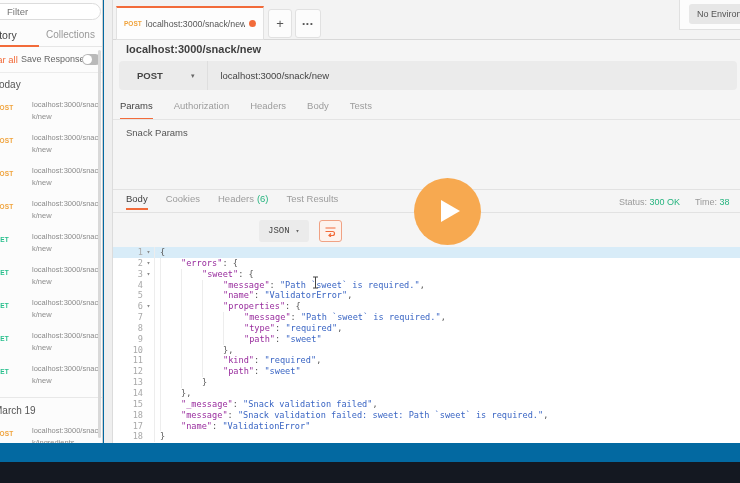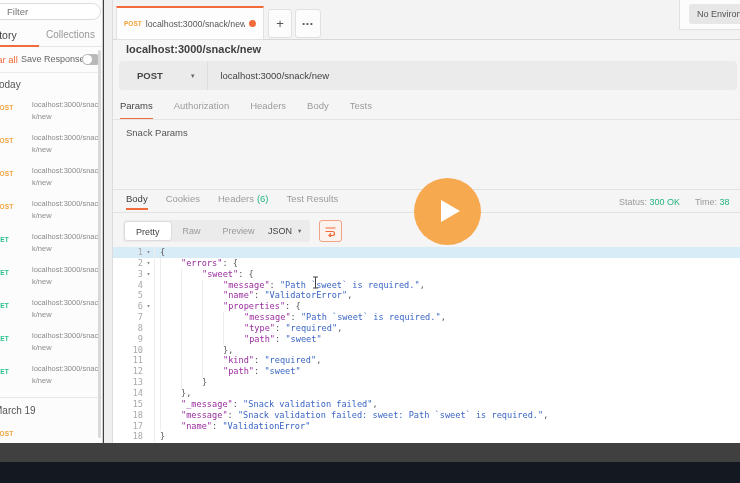--- a/index.html
+++ b/index.html
@@ -1,19 +1,19 @@
 <!DOCTYPE html>
 <html><head>
 <meta charset="utf-8">
 <style>
   * { margin:0; padding:0; box-sizing:border-box; }
   html,body { background:#888; }
   .frame {
     position:relative; width:740px; height:483px; overflow:hidden;
-    background:#404040; font-family:"Liberation Sans", sans-serif;
+    background:#0369a1; font-family:"Liberation Sans", sans-serif;
     -webkit-font-smoothing:antialiased;
   }
   :root{
     --accent:#f26b3a; --post:#f0a33c; --get:#27bf8c; --success:#26b47f;
     --key:#992d9e; --str:#3b66c4; --hl:#d8ecf8; --play:#f7a950;
   }
   
   .sidebar { position:absolute; left:0; top:0; width:103px; height:443px;
     background:#fcfcfc; border-right:1px solid #cfcfcf; overflow:hidden; }
   .filter { position:absolute; left:-18px; top:3px; width:119px; height:17px;
@@ -86,21 +86,21 @@
   .resp-count { color:var(--success); }
   .status { position:absolute; left:506px; top:197px; font-size:9px; color:#9a9a9a; white-space:nowrap; }
   .status .val { color:var(--success); }
   .status .sp { display:inline-block; width:10px; }
   .hr3 { position:absolute; left:0; right:0; top:212px; border-top:1px solid #e2e2e2; }
   .segs { position:absolute; left:10px; top:220px; height:22px; background:#ebebeb; border-radius:3px;
     display:flex; align-items:center; padding:0 1px; }
   .seg { font-size:9px; color:#999; padding:0 11px; height:20px; line-height:20px; }
   .seg.active { background:#fff; border:1px solid #dcdcdc; border-radius:3px; color:#444; }
   .fmt { position:absolute; left:146px; top:220px; height:22px; background:#ebebeb; border-radius:3px;
-    font-size:9px; color:#444; display:flex; align-items:center; gap:6px; padding:0 9px; }
+    font-size:9px; color:#444; display:flex; align-items:center; gap:6px; padding:0 9px;font-family:Liberation Mono, monospace; }
   .fmt .caret { font-size:6.5px; color:#666; }
   .wrapbtn { position:absolute; left:206px; top:220px; width:23px; height:22px;
     border:1px solid #f0a284; background:#fdf3ee; border-radius:3px;
     display:flex; align-items:center; justify-content:center; }
   
   .code { position:absolute; left:0; right:0; top:247px; height:196px; background:#fff;
     font-family:"DejaVu Sans Mono", monospace; font-size:8.6px; overflow:hidden; }
   .crow { display:flex; height:10.85px; line-height:10.85px; white-space:pre; }
   .crow.hl { background:var(--hl); }
   .cnum { width:30px; text-align:right; color:#a9a9a9; flex-shrink:0; }
@@ -181,20 +181,21 @@
           </div>
           <div class="sb-item">
             <span class="sb-method" style="color: rgb(39, 191, 140);">GET</span>
             <div class="sb-url">localhost:3000/snack/new</div>
           </div>
         </div>
         <div class="sb-section">
           <div class="sb-label">March 19</div>
           <div class="sb-item">
             <span class="sb-method" style="color: rgb(240, 163, 60);">POST</span>
+            <div class="sb-url">localhost:3000/snack/ingredients</div>
           </div>
         </div>
       </div>
   </div>
   <div class="sb-scrollbar"></div>
   <div class="gap"></div>
 
   <div class="main">
     <div class="topbar">
       <div class="reqtab">
@@ -249,25 +250,20 @@
       </div>
     <div class="status">
       <span>Status:</span>
       <span class="val">300 OK</span>
       <span class="sp"></span>
       <span>Time:</span>
       <span class="val">38</span>
     </div>
     <div class="hr3"></div>
 
-    <div class="segs" id="view-modes">
-        <span class="seg active">Pretty</span>
-        <span class="seg">Raw</span>
-        <span class="seg">Preview</span>
-      </div>
     <div class="fmt">
       <span>JSON</span>
       <span class="caret">▾</span>
     </div>
     <div class="wrapbtn">
       <svg width="13" height="11" viewBox="0 0 13 11">
         <path d="M1.5 2 H11.5 M1.5 5.5 H8.5 a2 2 0 0 1 0 4 H5.5 M7 7.5 L5 9.5 L7 11" stroke="#f26b3a" stroke-width="1.2" fill="none"></path>
       </svg>
     </div>
 

